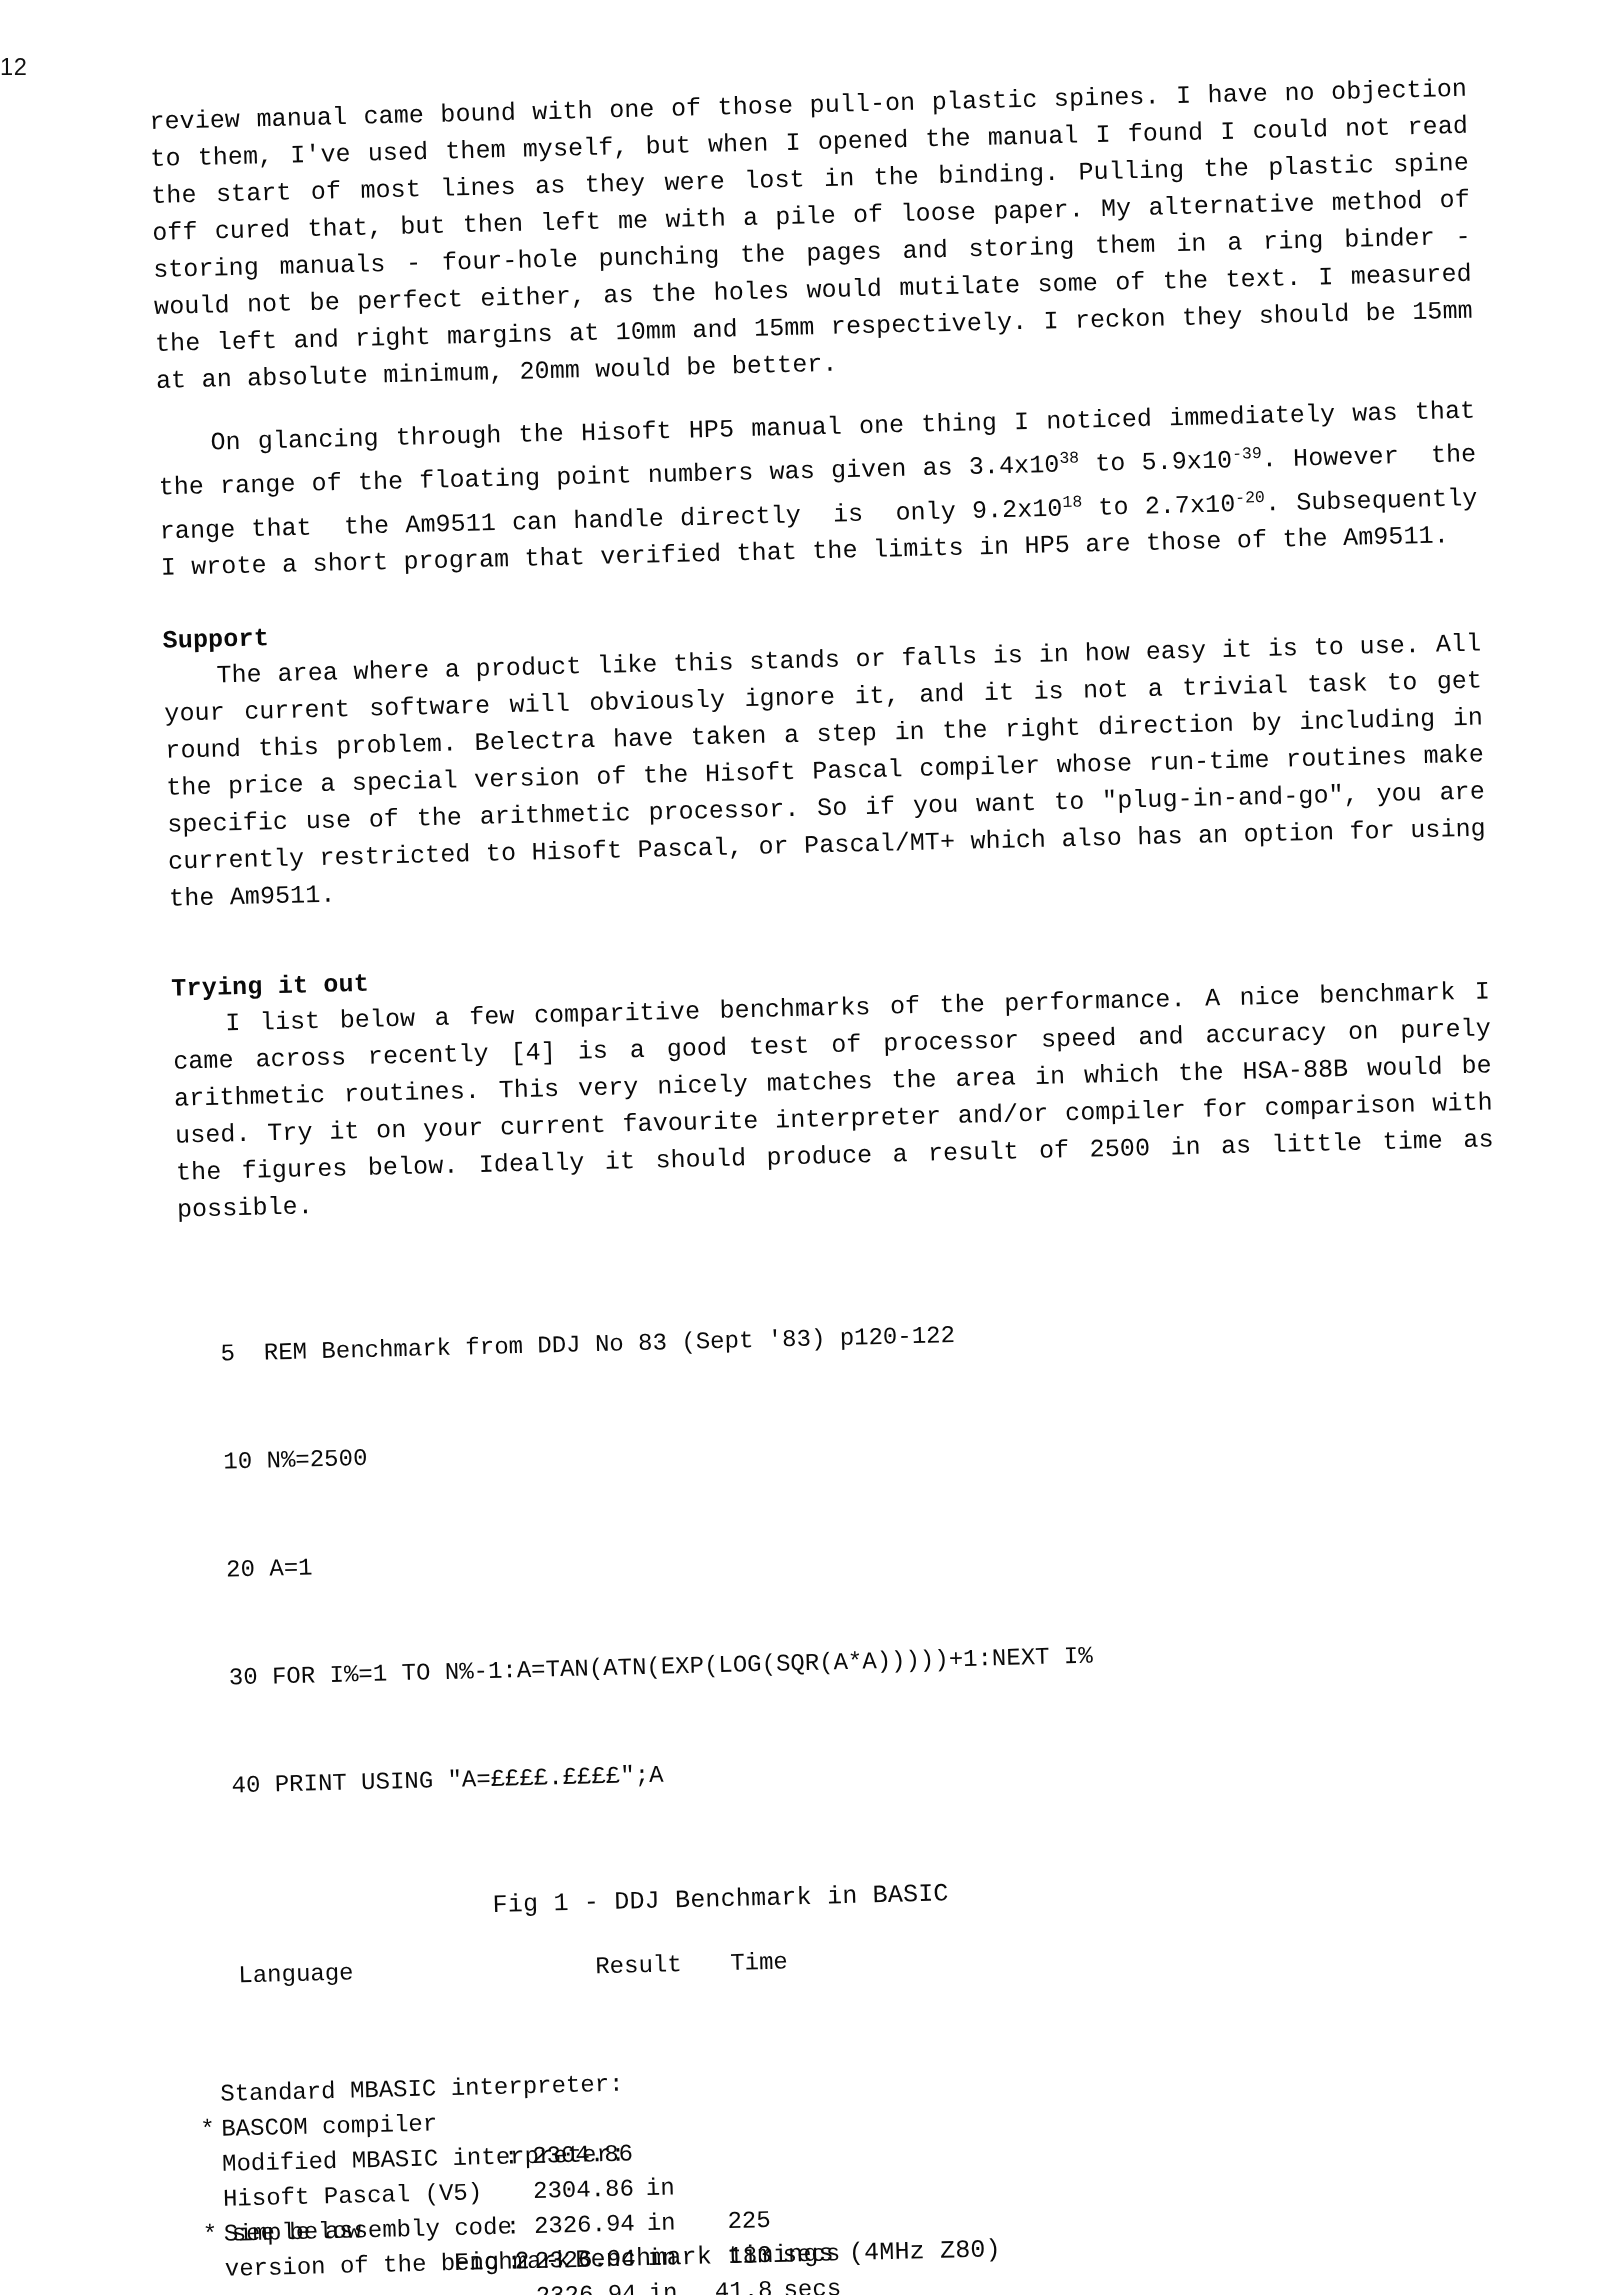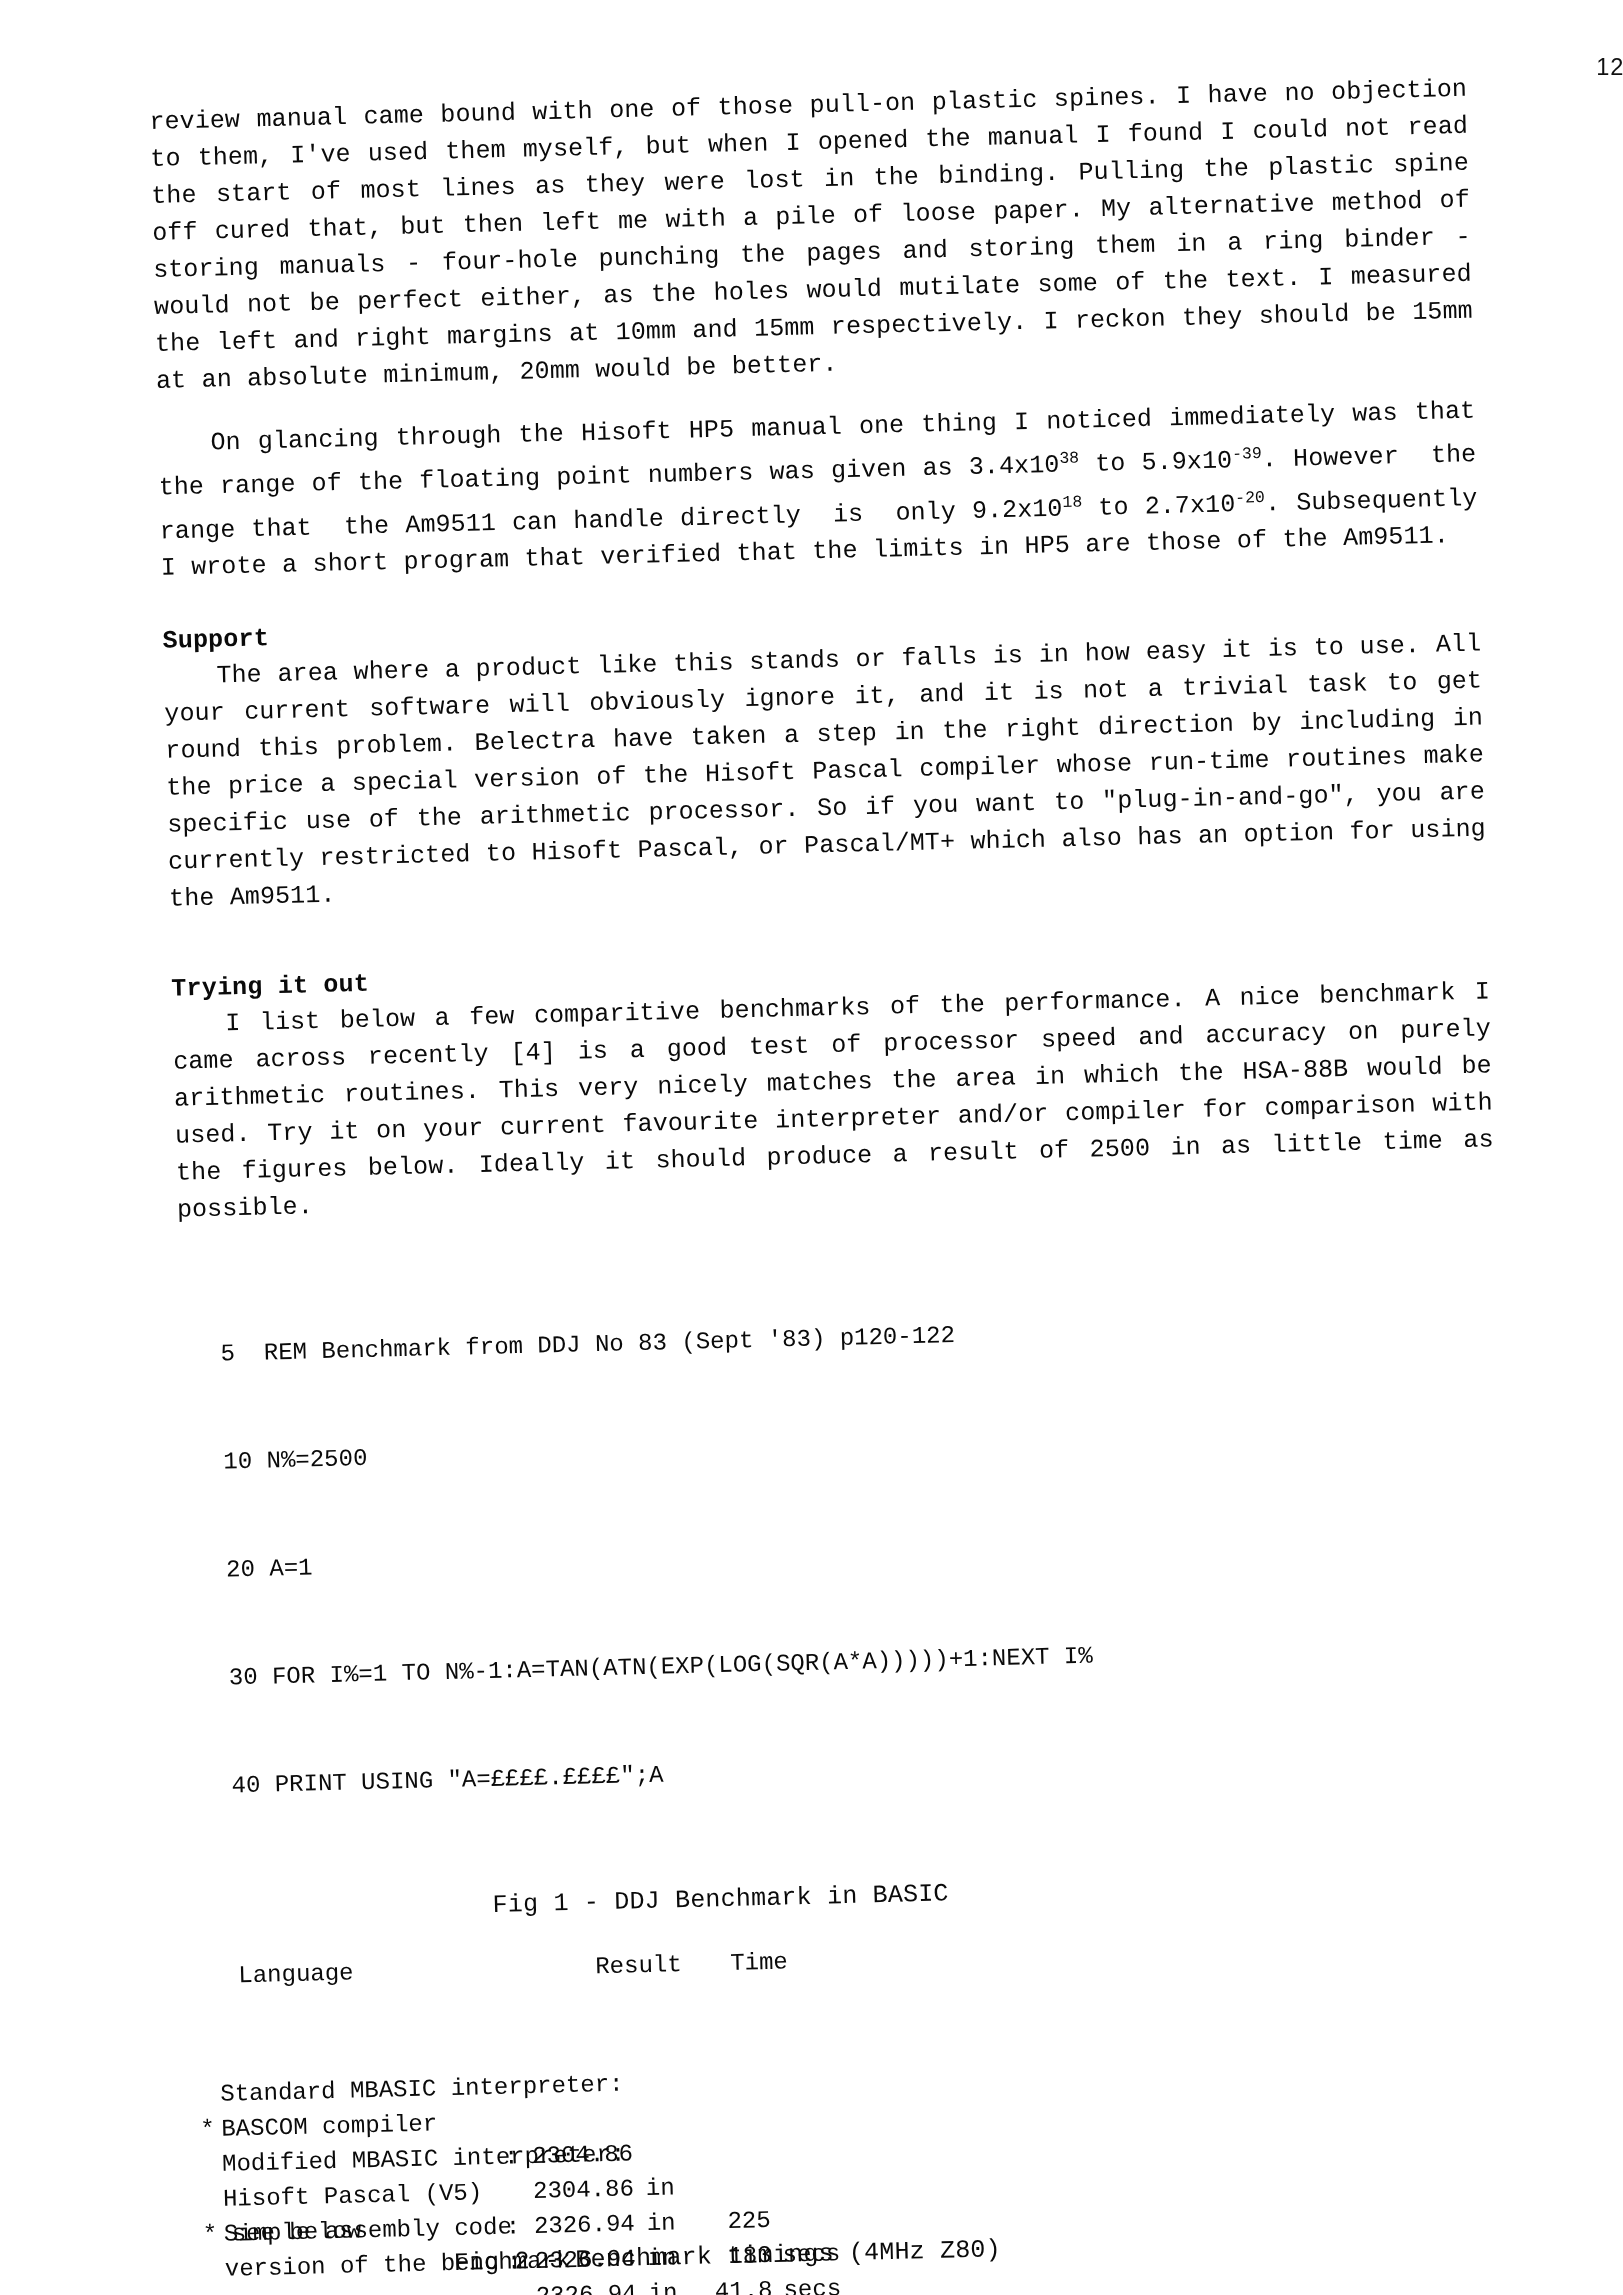--- a/index.html
+++ b/index.html
@@ -25,21 +25,21 @@
     height: 2295px;
     background: #ffffff;
   }
 
   
   .page-number {
     position: absolute;
     top: 54px;
     left: 0;
     width: 1624px;
-    text-align: right;
+    text-align: left;
     font-family: "Liberation Sans", sans-serif;
     font-size: 23.6px;
     letter-spacing: 0.7px;
     color: #111;
   }
 
   
   .typed-body {
     position: absolute;
     left: 149px;

